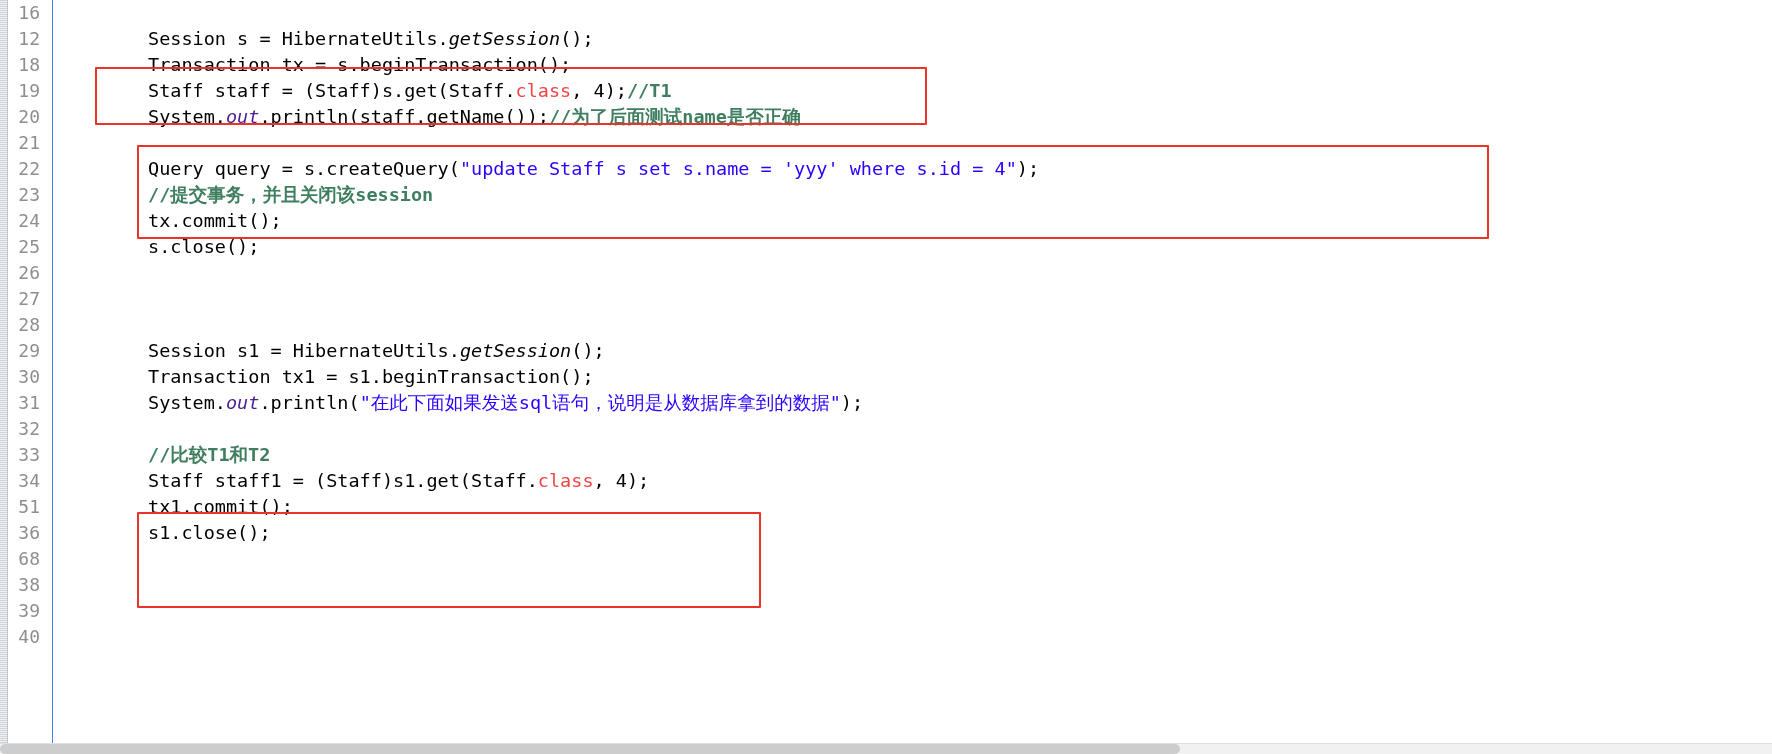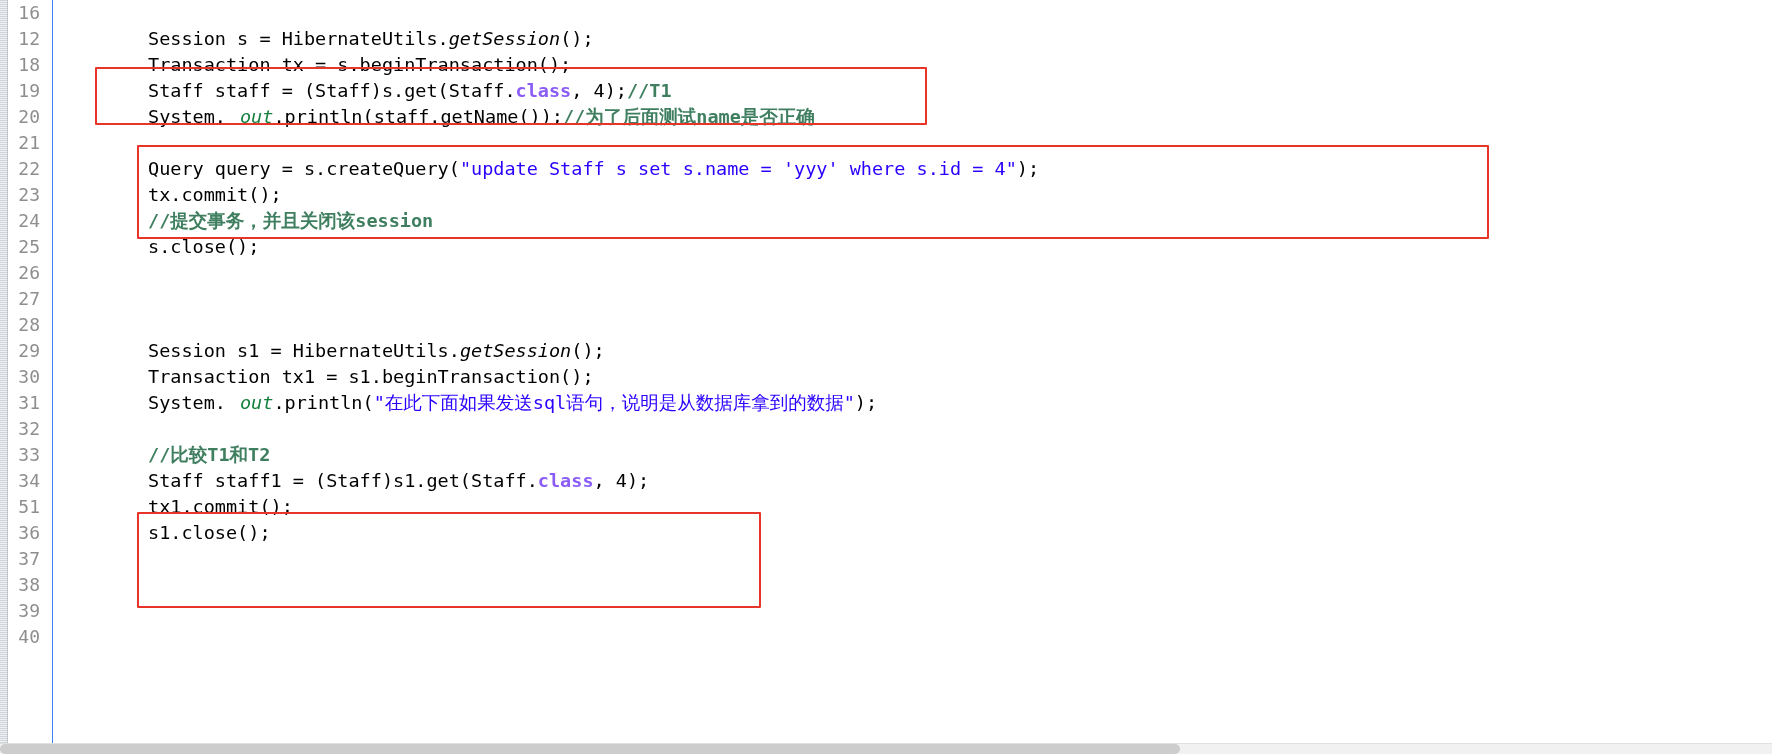--- a/index.html
+++ b/index.html
@@ -59,24 +59,24 @@
     color:#000000;
     padding-left:95px;
     box-sizing:border-box;
     letter-spacing:0px;
   }
   .line.current{
     background:#eaf2fb;
   }
 
   
-  .kw      {color:#8b5cf6;font-weight:bold;}
+  .kw      {color:#ef4444;font-weight:normal;}
   .str     {color:#2a00ff;}
   .cmt     {color:#3f7f5f;font-weight:bold;}
-  .fld     {color:#15803d;font-style:italic;margin-left:14px;}
+  .fld     {color:#4c1d95;font-style:italic;}
   .mth     {color:#000000;font-style:italic;}
   .plain   {color:#000000;}
 
   .caret{
     display:inline-block;
     width:0;border-left:1.5px solid #000;
     height:19px;vertical-align:-4px;
     margin-left:0px;
   }
 
@@ -127,37 +127,37 @@
         <div class="lineno">27</div>
         <div class="lineno">28</div>
         <div class="lineno">29</div>
         <div class="lineno">30</div>
         <div class="lineno">31</div>
         <div class="lineno">32</div>
         <div class="lineno">33</div>
         <div class="lineno">34</div>
         <div class="lineno">51</div>
         <div class="lineno">36</div>
-        <div class="lineno">37</div>
+        <div class="lineno">68</div>
         <div class="lineno">38</div>
         <div class="lineno">39</div>
         <div class="lineno">40</div>
       </div>
   </div>
 
   <div class="code" id="code">
       <div class="line">&nbsp;</div>
       <div class="line"><span class="plain">Session s = HibernateUtils.</span><span class="mth">getSession</span><span class="plain">();</span></div>
       <div class="line"><span class="plain">Transaction tx = s.beginTransaction();</span></div>
       <div class="line"><span class="plain">Staff staff = (Staff)s.get(Staff.</span><span class="kw">class</span><span class="plain">, 4);</span><span class="cmt">//T1</span></div>
       <div class="line"><span class="plain">System.</span><span class="fld">out</span><span class="plain">.println(staff.getName());</span><span class="cmt">//为了后面测试name是否正确</span></div>
       <div class="line">&nbsp;</div>
       <div class="line"><span class="plain">Query query = s.createQuery(</span><span class="str">"update Staff s set s.name = 'yyy' where s.id = 4"</span><span class="plain">);</span></div>
+      <div class="line"><span class="cmt">//提交事务，并且关闭该session</span></div>
       <div class="line"><span class="plain">tx.commit();</span></div>
-      <div class="line"><span class="cmt">//提交事务，并且关闭该session</span></div>
       <div class="line"><span class="plain">s.close();</span></div>
       <div class="line">&nbsp;</div>
       <div class="line">&nbsp;</div>
       <div class="line">&nbsp;</div>
       <div class="line"><span class="plain">Session s1 = HibernateUtils.</span><span class="mth">getSession</span><span class="plain">();</span></div>
       <div class="line"><span class="plain">Transaction tx1 = s1.beginTransaction();</span></div>
       <div class="line"><span class="plain">System.</span><span class="fld">out</span><span class="plain">.println(</span><span class="str">"在此下面如果发送sql语句，说明是从数据库拿到的数据"</span><span class="plain">);</span></div>
       <div class="line">&nbsp;</div>
       <div class="line"><span class="cmt">//比较T1和T2</span></div>
       <div class="line"><span class="plain">Staff staff1 = (Staff)s1.get(Staff.</span><span class="kw">class</span><span class="plain">, 4);</span></div>

